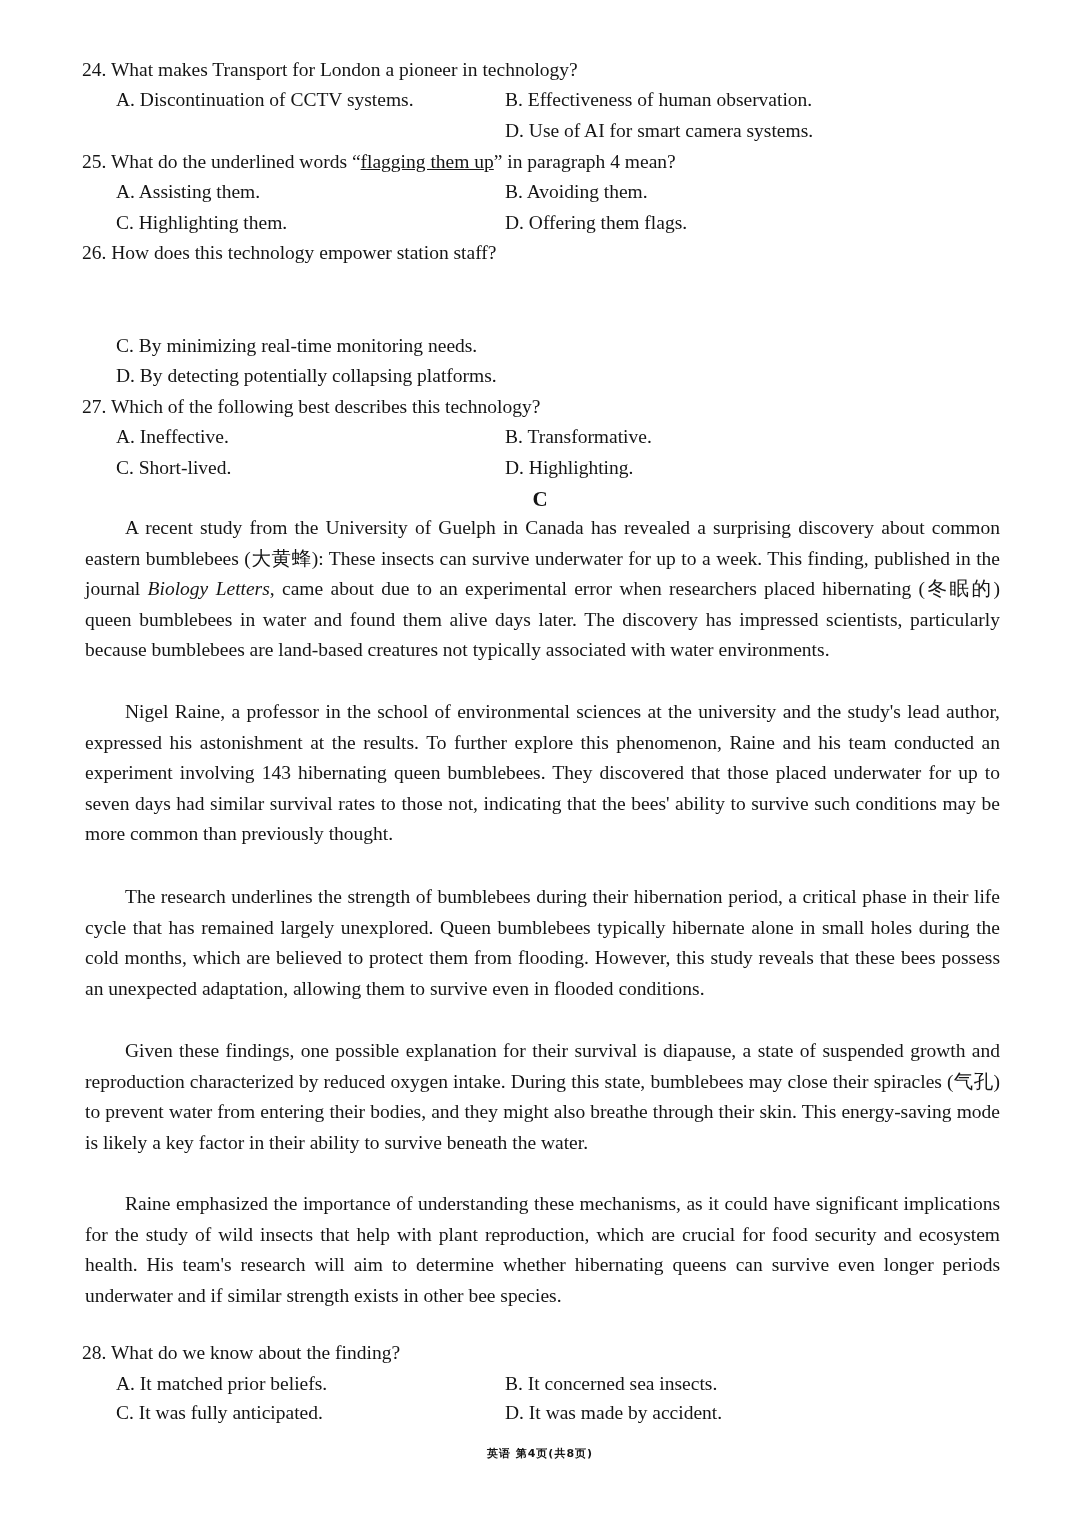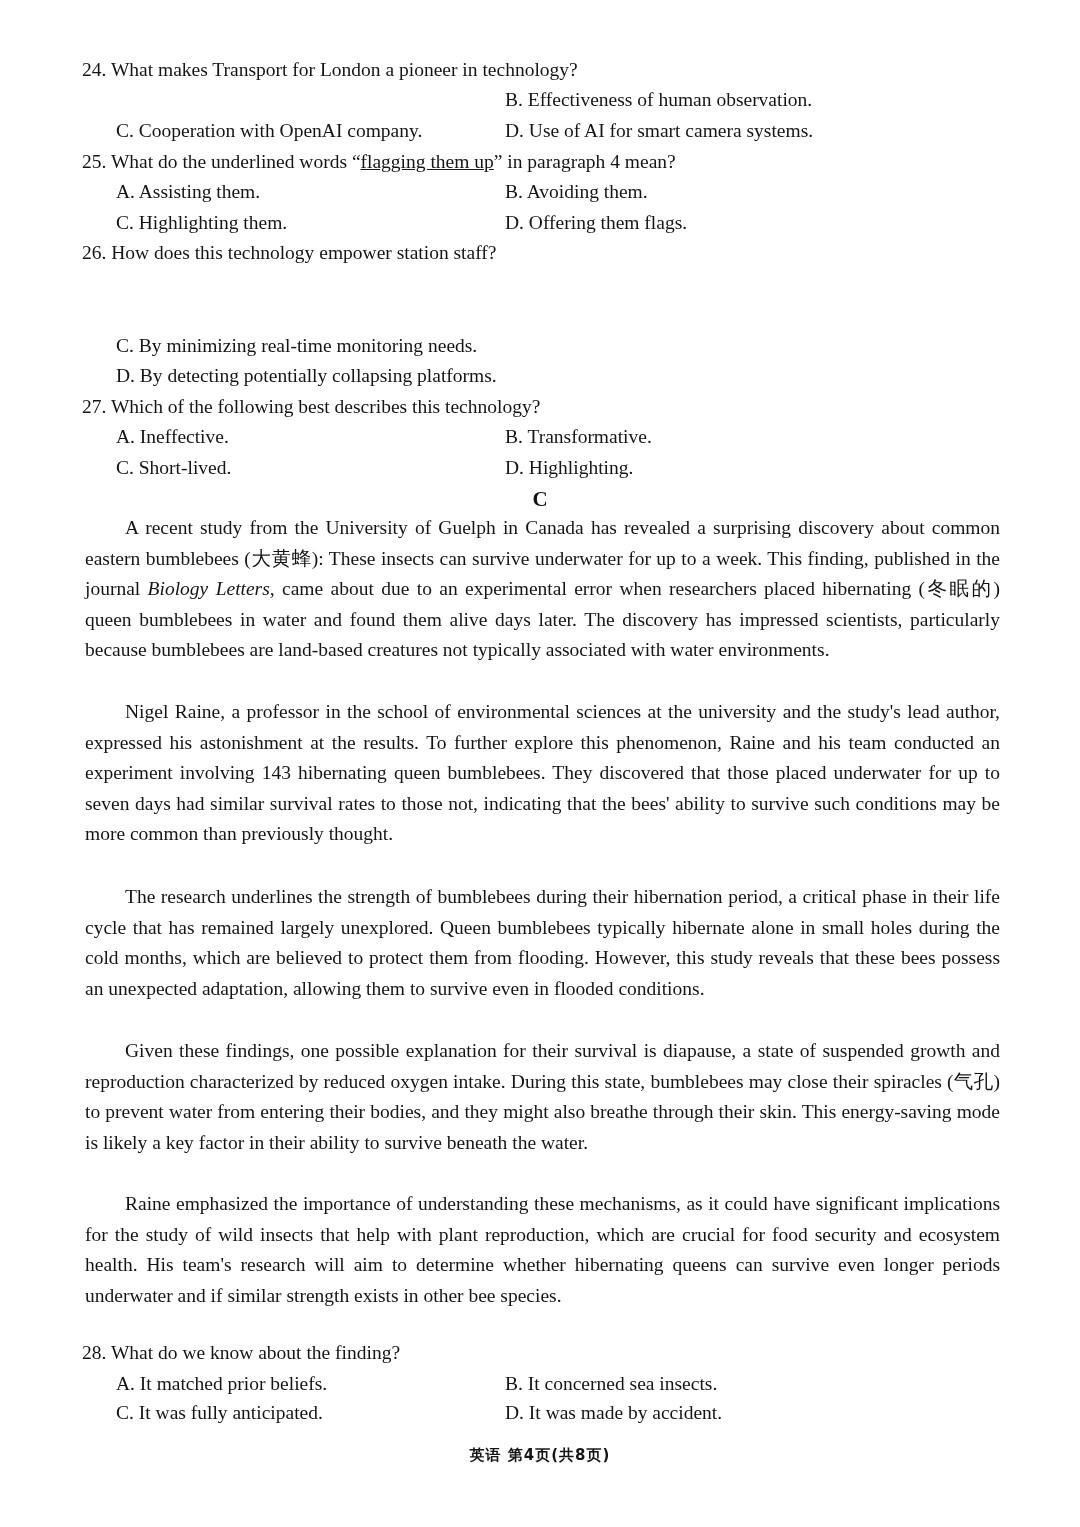--- a/index.html
+++ b/index.html
@@ -17,37 +17,37 @@
     position: absolute; left: 85px; width: 915px;
     font-size: 19.5px; line-height: 30.6px; text-align: justify;
     text-indent: 40px;
   }
   .section-title {
     position: absolute; left: 0; width: 1080px; text-align: center;
     font-size: 21px; font-weight: bold; line-height: 30px;
   }
   .footer {
     position: absolute; left: 0; width: 1080px; text-align: center;
-    font-size: 15px; font-weight: bold; top: 1446px; letter-spacing: 1px;
+    font-size: 11px; font-weight: bold; top: 1446px; letter-spacing: 1px;
     font-family: "DejaVu Sans", sans-serif;
   }
   .ul { text-decoration: underline; }
   i { font-style: italic; }
 </style>
 </head>
 <body>
 
 <div class="page">
 
   <div class="line q" style="top:55px">
     <span>24.</span>
     <span>What makes Transport for London a pioneer in technology?</span>
   </div>
+  <div class="line opt-a" style="top:85px"><span>A.</span> <span>Discontinuation of CCTV systems.</span></div>
   <div class="line opt-b" style="top:85px"><span>B.</span> <span>Effectiveness of human observation.</span></div>
-  <div class="line opt-a" style="top:116px"><span>C.</span> <span>Cooperation with OpenAI company.</span></div>
   <div class="line opt-b" style="top:116px"><span>D.</span> <span>Use of AI for smart camera systems.</span></div>
 
   <div class="line q" style="top:147px">
     <span>25.</span>
     <span>What do the underlined words “<span class="ul">flagging them up</span>” in paragraph 4 mean?</span>
   </div>
   <div class="line opt-a" style="top:177px"><span>A.</span> <span>Assisting them.</span></div>
   <div class="line opt-b" style="top:177px"><span>B.</span> <span>Avoiding them.</span></div>
   <div class="line opt-a" style="top:208px"><span>C.</span> <span>Highlighting them.</span></div>
   <div class="line opt-b" style="top:208px"><span>D.</span> <span>Offering them flags.</span></div>

